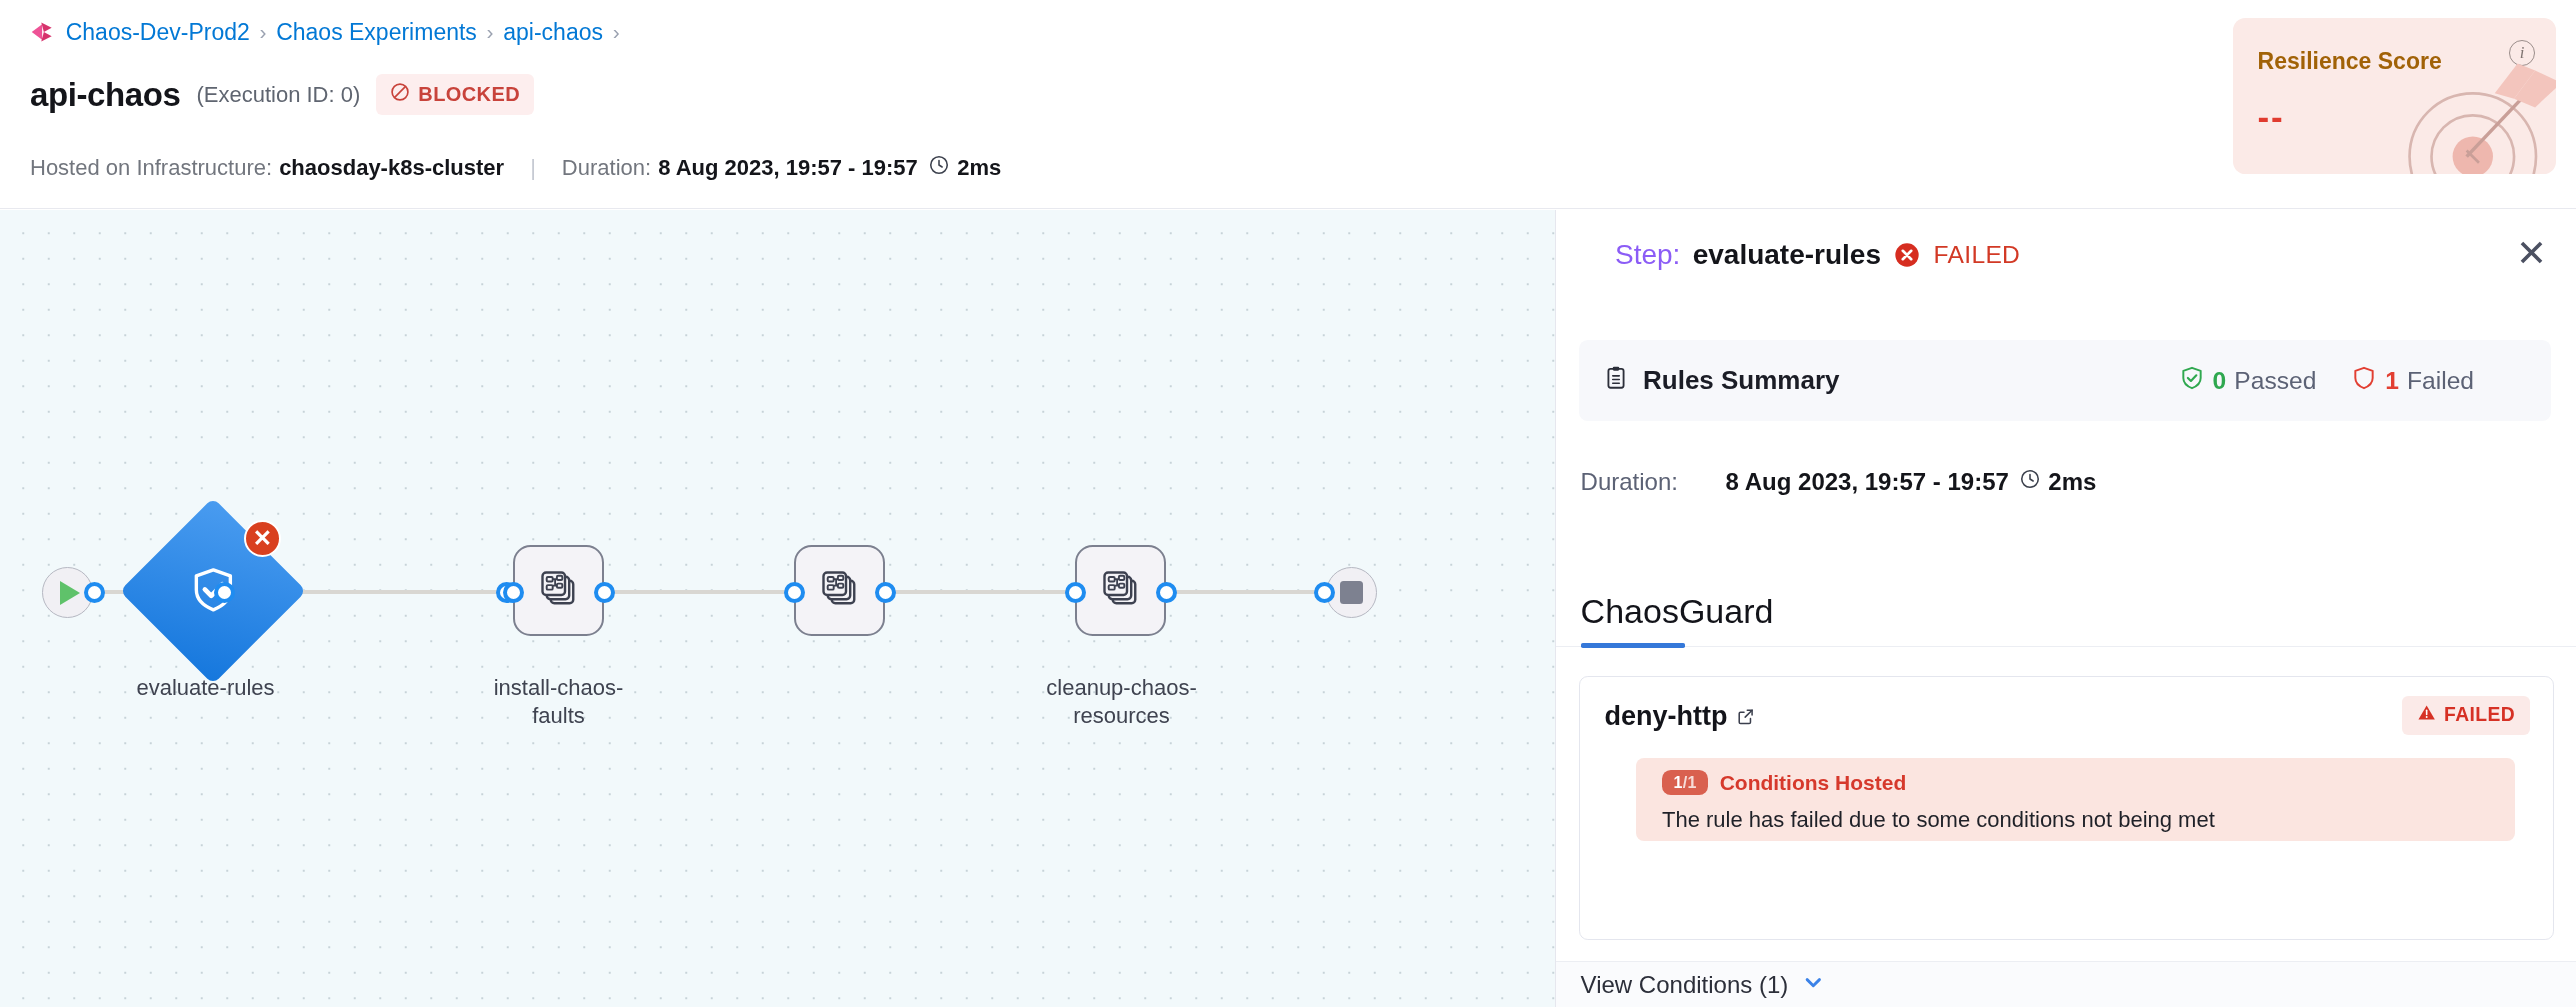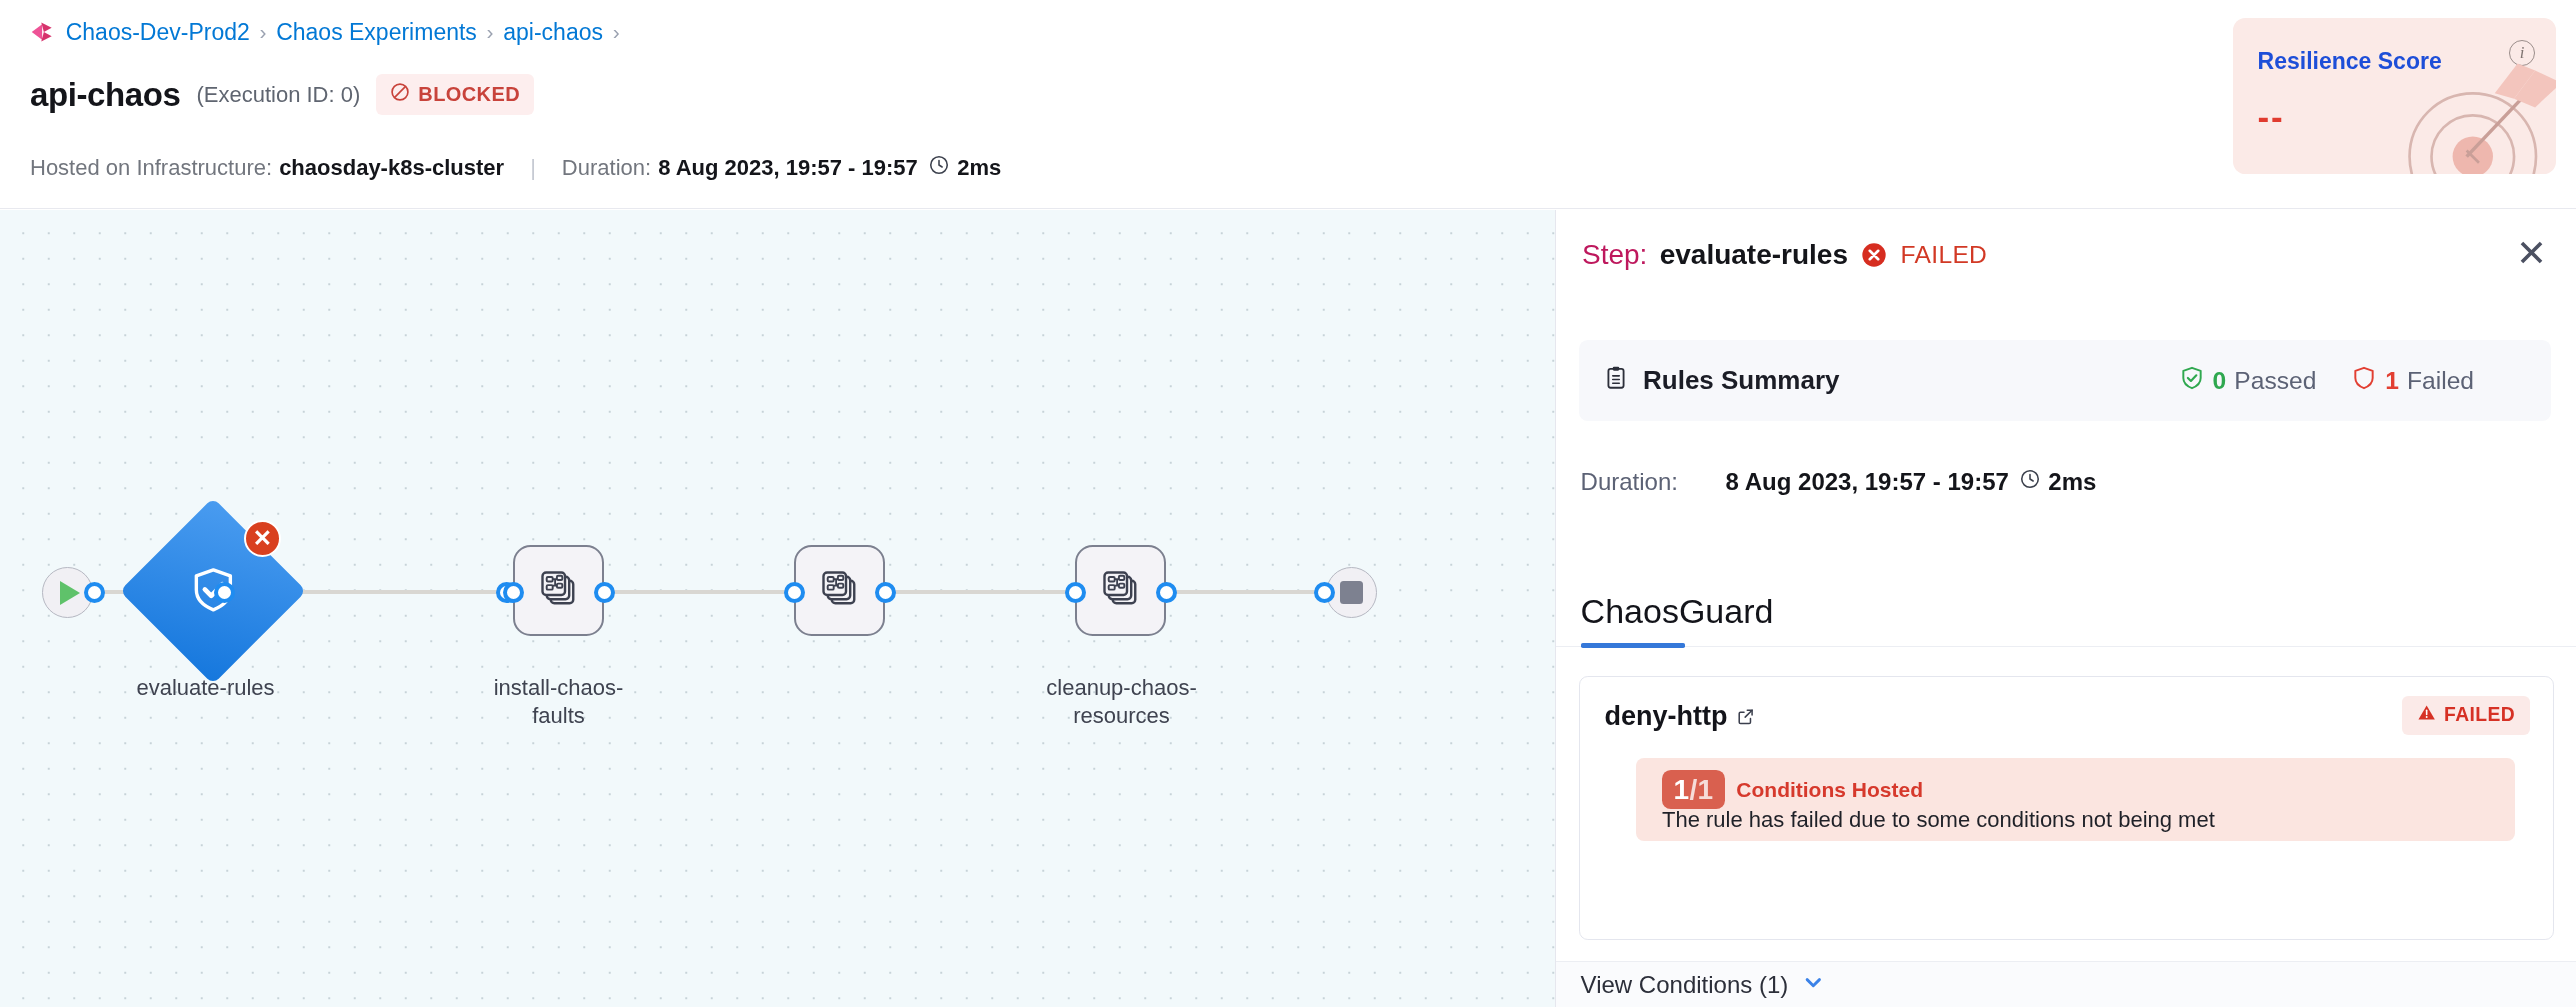--- a/index.html
+++ b/index.html
@@ -44,21 +44,21 @@
   .meta-label { color:#72767e; }
   .meta-strong { color:#14151a; font-weight:bold; margin-left:7px; }
   .meta-divider { color:#c6cad3; margin:0 26px; }
   .clock-ic { display:inline-block; vertical-align:-2.6px; margin:0 7px 0 10.5px; }
 
   
   .resilience-card {
     position:absolute; right:20px; top:17.6px; width:323px; height:156px;
     background:#fbeae7; border-radius:12.3px; overflow:hidden;
   }
-  .res-title { position:absolute; left:24.6px; top:30px; font-size:23px; font-weight:bold; color:#1d4ed8; }
+  .res-title { position:absolute; left:24.6px; top:30px; font-size:23px; font-weight:bold; color:#a16207; }
   .res-value { position:absolute; left:24.6px; top:81px; font-size:35px; font-weight:bold; color:#e03b2f; letter-spacing:1.8px; line-height:1; }
   .res-info { position:absolute; right:21px; top:22px; width:26px; height:26px; border-radius:50%; border:1.8px solid #9a8d8a; color:#7e7370; font-size:16.7px; display:flex; align-items:center; justify-content:center; font-style:italic; font-family:"Liberation Serif", serif; cursor:pointer;}
   .res-art { position:absolute; right:-8.8px; bottom:-46px; width:202px; height:176px; opacity:1; }
 
   
   .canvas {
     position:absolute; left:0; top:210px; width:1555px; height:798px;
     background-color:#f2f9fb;
     background-image: radial-gradient(#c7d3d8 1.4px, transparent 1.5px);
     background-size: 25.5px 25.5px;
@@ -109,21 +109,21 @@
   
   .panel {
     position:absolute; left:1555px; top:210px; width:1021px; height:798px;
     background:#fff; border-left:0.9px solid #e6e7ee;
   }
   .panel-head { position:absolute; left:0; top:0; width:100%; height:98px; }
   .step-title {
     position:absolute; left:26px; top:29px;
     display:flex; align-items:center; gap:12.3px; font-size:28px;
   }
-  .st-label { color:#be185d; }
+  .st-label { color:#8b5cf6;margin-left:33px; }
   .st-name { color:#14151a; font-weight:bold; }
   .fail-ico { width:28px; height:28px; flex:none; }
   .st-status { color:#d23925; font-size:24.6px; font-weight:normal; letter-spacing:0.3px; }
   .close-x {
     position:absolute; right:24.6px; top:23px; width:40px; height:40px;
     display:flex; align-items:center; justify-content:center;
     font-size:37px; color:#4b5061; cursor:pointer; line-height:1; font-weight:300;
   }
 
   .rules-card {
@@ -168,21 +168,21 @@
     display:flex; align-items:center; gap:8px;
     background:#fbeae8; color:#d63125; font-size:19.3px; font-weight:bold;
     padding:7px 15px; border-radius:6.2px; letter-spacing:0.4px;
   }
   .cond-box {
     position:absolute; left:56px; top:81px; width:879px; height:83px;
     background:#fbe5e0; border-radius:8px;
   }
   .cond-top { position:absolute; left:26px; top:12.3px; display:flex; align-items:center; gap:11.4px; }
   .cond-pill {
-    background:#d9604f; color:#fff; font-size:28px; font-weight:bold;
+    background:#d9604f; color:#fff; font-size:16px; font-weight:bold;
     border-radius:8.8px; padding:3.5px 11.4px; letter-spacing:0.4px;
   }
   .cond-pill .frac { opacity:0.78; font-weight:bold; }
   .cond-label { color:#d6392c; font-size:21px; font-weight:bold; }
   .cond-desc { position:absolute; left:26px; top:49px; font-size:22px; color:#1f2128; }
 
   .view-cond {
     position:absolute; left:0; top:751px; width:100%; height:47px;
     border-top:1.8px solid #eceef3; background:#fafbfd;
     display:flex; align-items:center; gap:12.3px; padding-left:24.6px;

